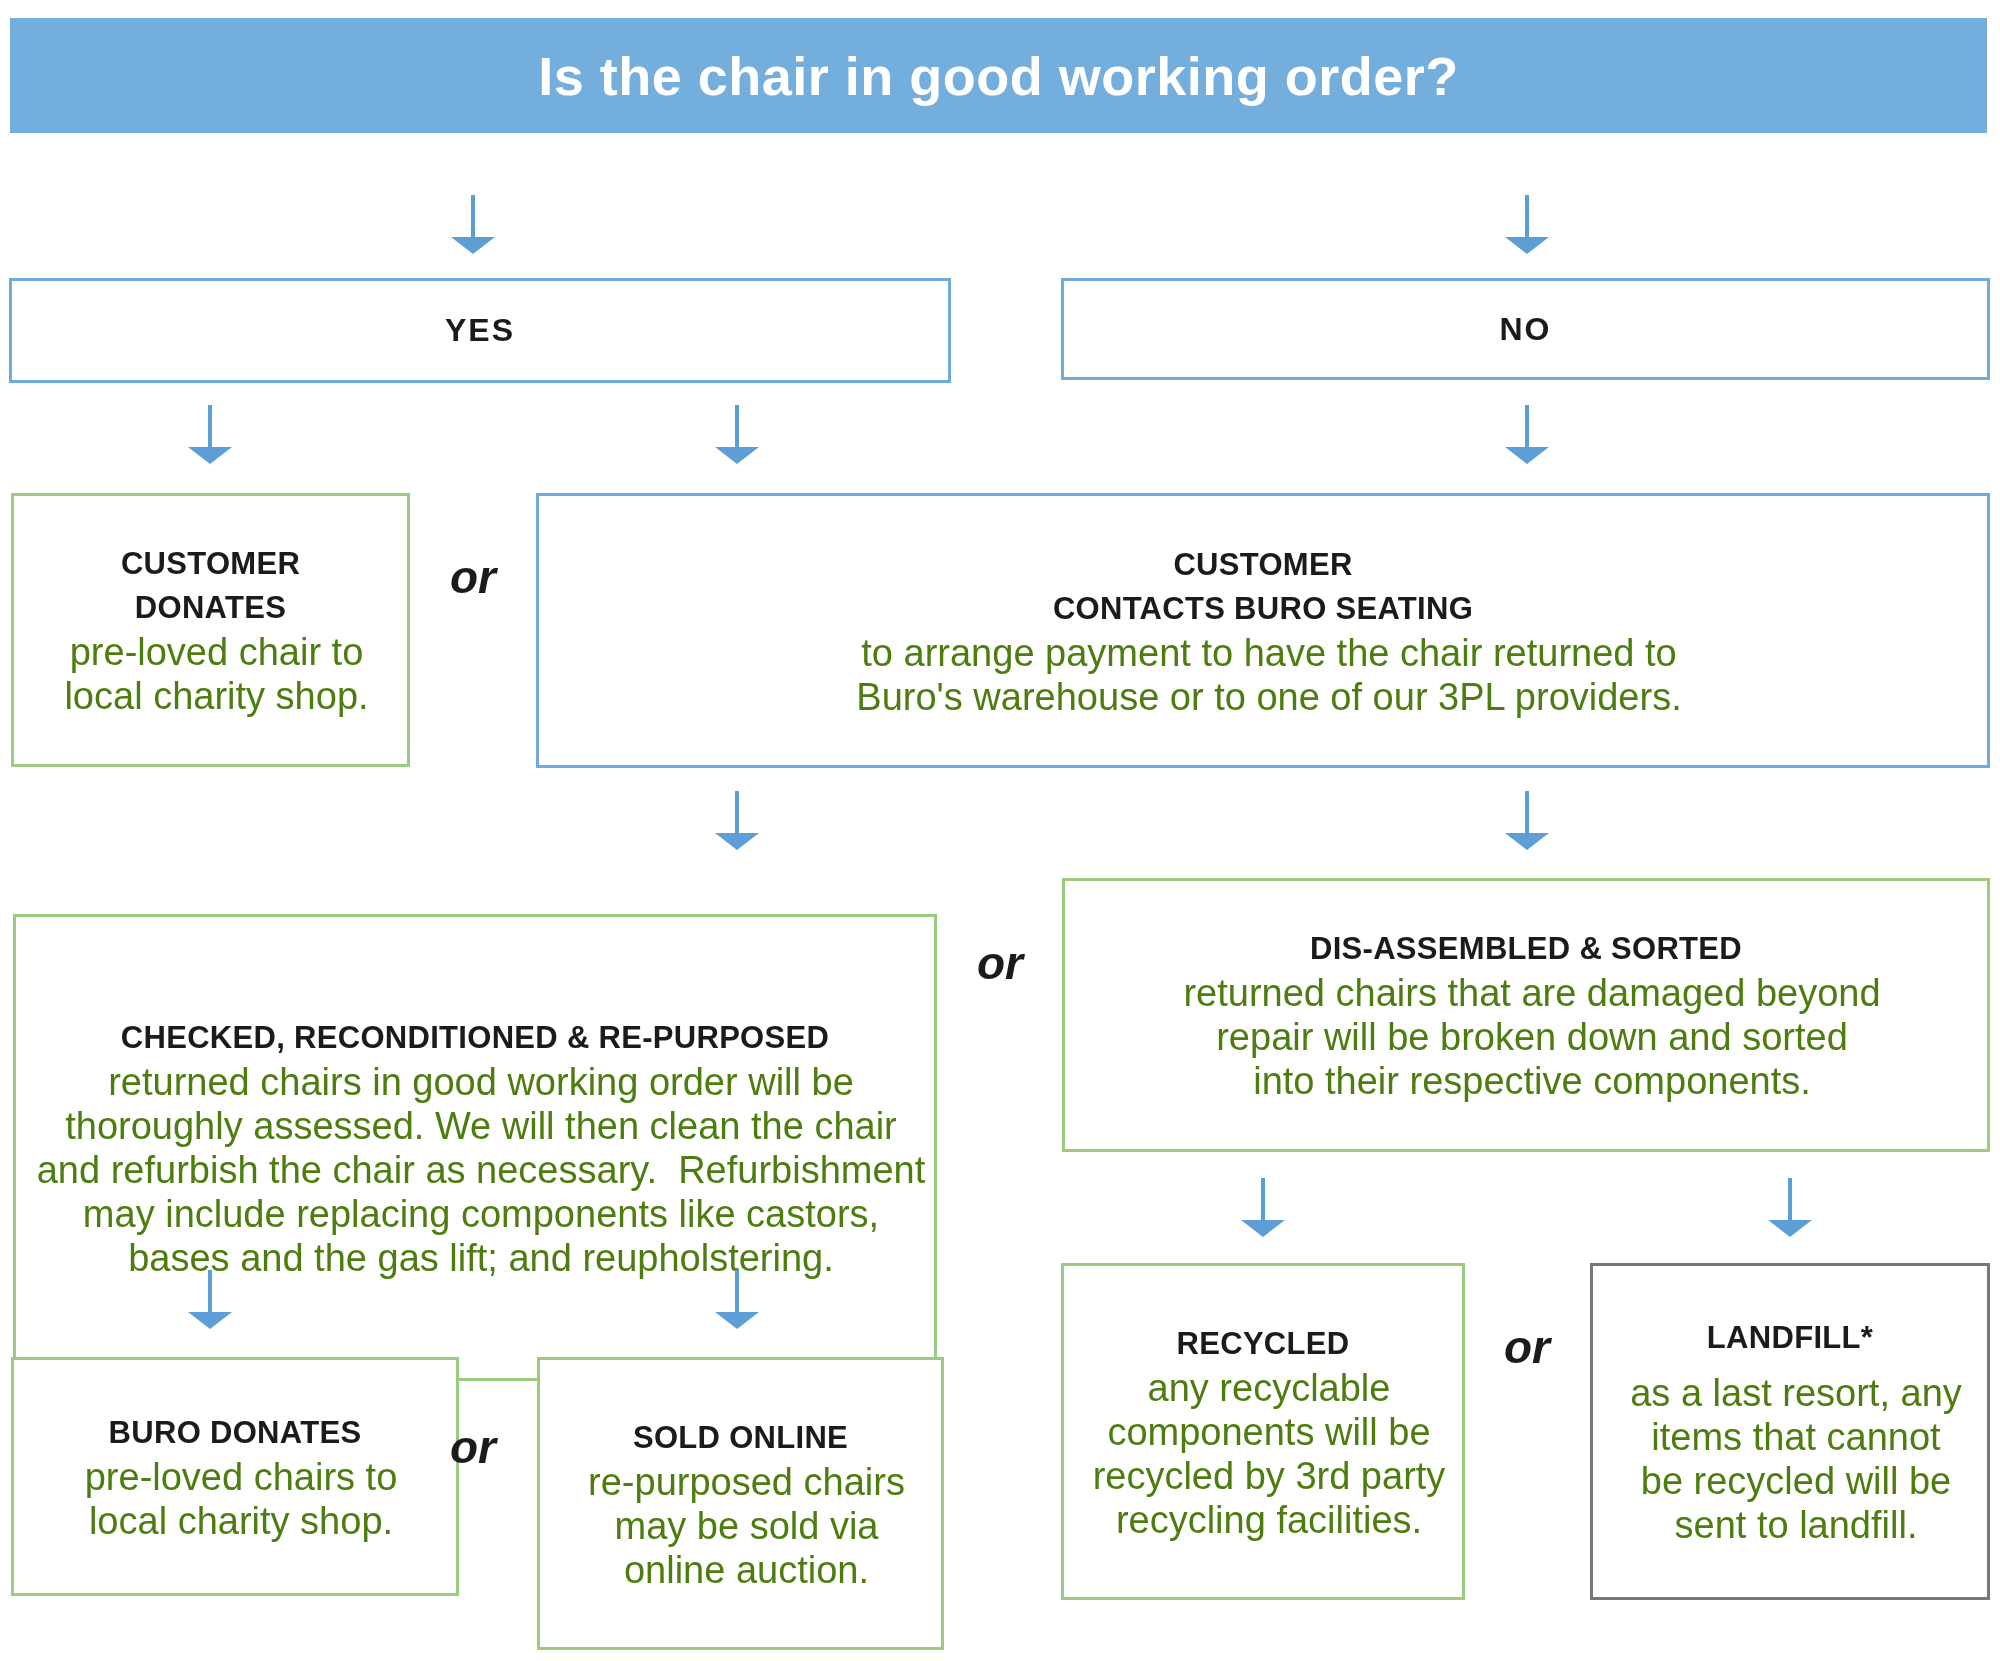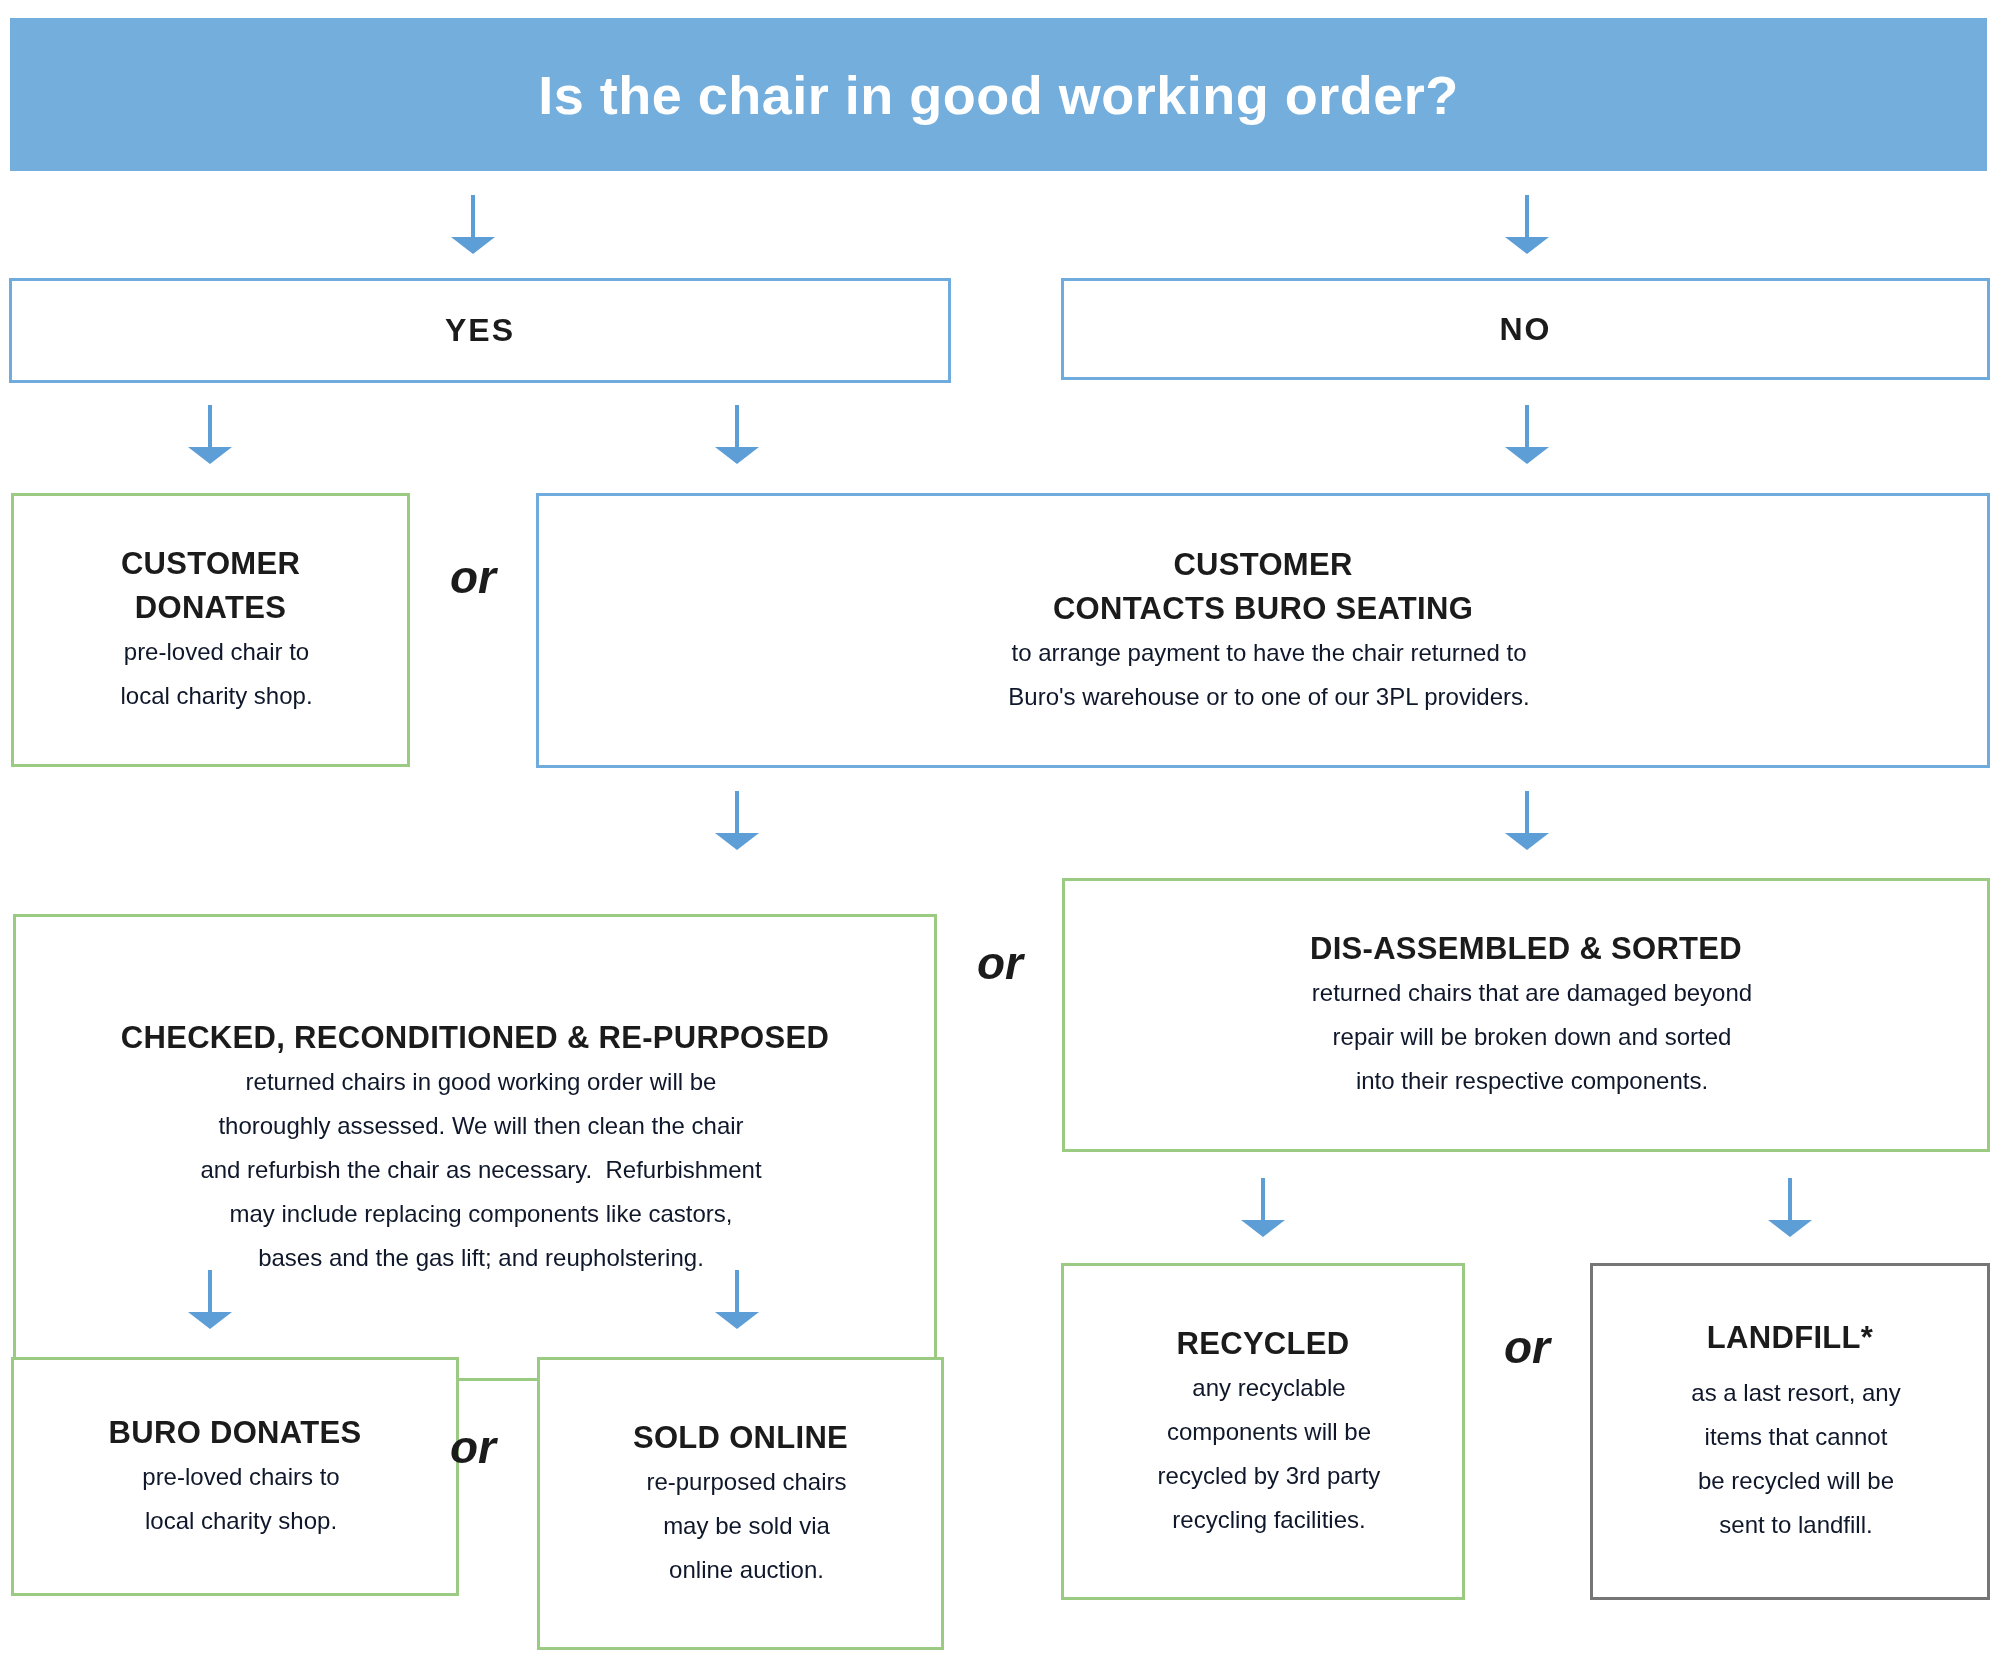--- a/index.html
+++ b/index.html
@@ -4,41 +4,41 @@
 <style>
   html,body{margin:0;padding:0;background:#ffffff;}
   #stage{
     position:relative;
     width:2000px;height:1661px;
     background:#ffffff;
     font-family:"Liberation Sans", sans-serif;
     overflow:hidden;
   }
   .banner{
-    position:absolute;left:10px;top:18px;width:1977px;height:153px;
+    position:absolute;left:10px;top:18px;width:1977px;height:115px;
     background:#73AEDD;
     display:flex;align-items:center;justify-content:center;
   }
   .banner-title{
     color:#ffffff;font-size:54px;font-weight:bold;letter-spacing:0.5px;
   }
   .node{
     position:absolute;box-sizing:border-box;background:#ffffff;
     display:flex;flex-direction:column;justify-content:center;
     text-align:center;
   }
   .b-blue {border:3px solid #6FACDD;}
   .b-green{border:3px solid #9BCB82;}
   .b-gray {border:3px solid #767676;gap:11px;}
   .node-title{
     font-weight:bold;font-size:31px;line-height:44px;color:#1b1b1b;
     white-space:pre-line;letter-spacing:0.3px;
   }
   .node-body{
-    font-size:24px;line-height:44px;color:#0f172a;white-space:pre-line;padding-left:12px;
+    font-size:38px;line-height:44px;color:#4d7c0f;white-space:pre-line;padding-left:12px;
   }
   .decision{
     position:absolute;box-sizing:border-box;background:#ffffff;
     display:flex;align-items:center;justify-content:center;
     font-weight:bold;font-size:32px;letter-spacing:2px;color:#1b1b1b;
   }
   .or{
     position:absolute;transform:translate(-50%,-50%);
     font-weight:bold;font-style:italic;font-size:46px;color:#1b1b1b;
   }

